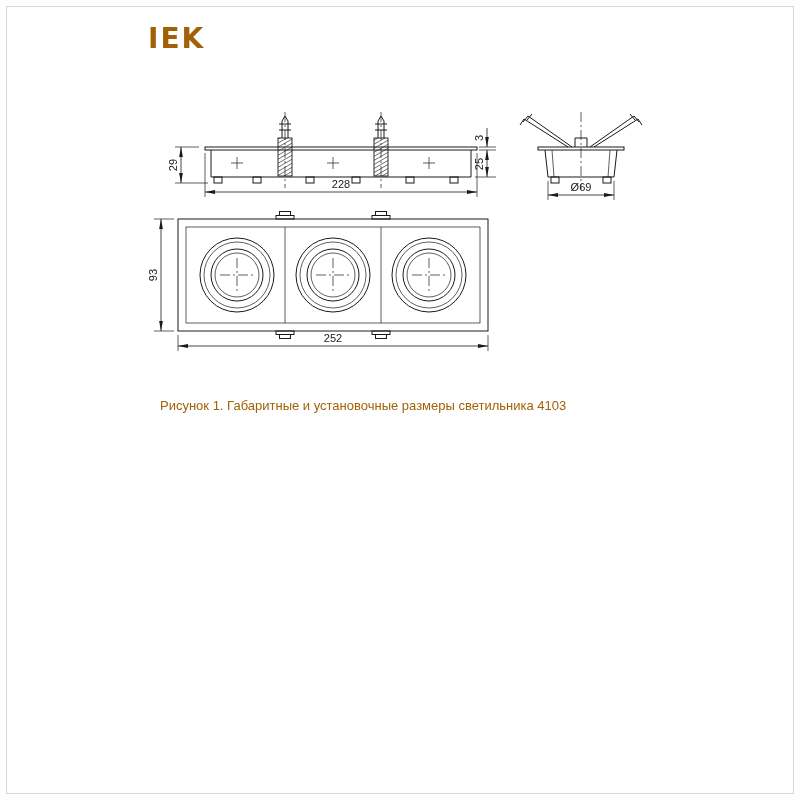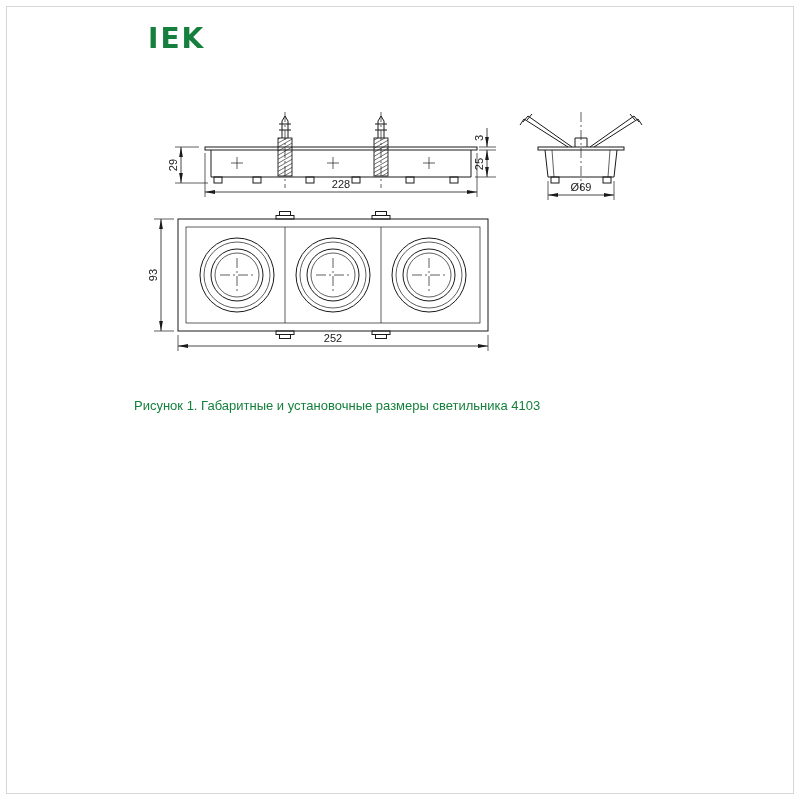--- a/index.html
+++ b/index.html
@@ -1,23 +1,23 @@
 <!DOCTYPE html>
 <html><head>
 <meta charset="utf-8">
 <style>
   html,body{margin:0;padding:0;background:#ffffff;}
   body{width:800px;height:800px;position:relative;overflow:hidden;
        font-family:"Liberation Sans",sans-serif;color:#1a1a1a;}
   .frame{position:absolute;inset:6px;border:1px solid #d6d6d6;pointer-events:none;}
   .logo{position:absolute;left:148px;top:22px;
         font-family:"DejaVu Sans",sans-serif;font-weight:bold;
-        font-size:28px;letter-spacing:2px;color:#15803d;}
+        font-size:28px;letter-spacing:2px;color:#a16207;}
   .drawing{position:absolute;left:0;top:0;width:800px;height:800px;}
-  .caption{position:absolute;left:134px;top:398px;font-size:13px;color:#15803d;}
+  .caption{position:absolute;left:160px;top:398px;font-size:13px;color:#a16207;}
   
   .ln{stroke:#1a1a1a;stroke-width:1;fill:none;}
   .thin{stroke:#1a1a1a;stroke-width:0.7;fill:none;}
   .dim{stroke:#1a1a1a;stroke-width:0.8;fill:none;}
   .cl{stroke:#1a1a1a;stroke-width:0.7;fill:none;stroke-dasharray:10 3 2 3;}
   .dimtext{font-family:"Liberation Sans",sans-serif;font-size:11px;fill:#1a1a1a;}
 </style>
 </head>
 <body>
 

